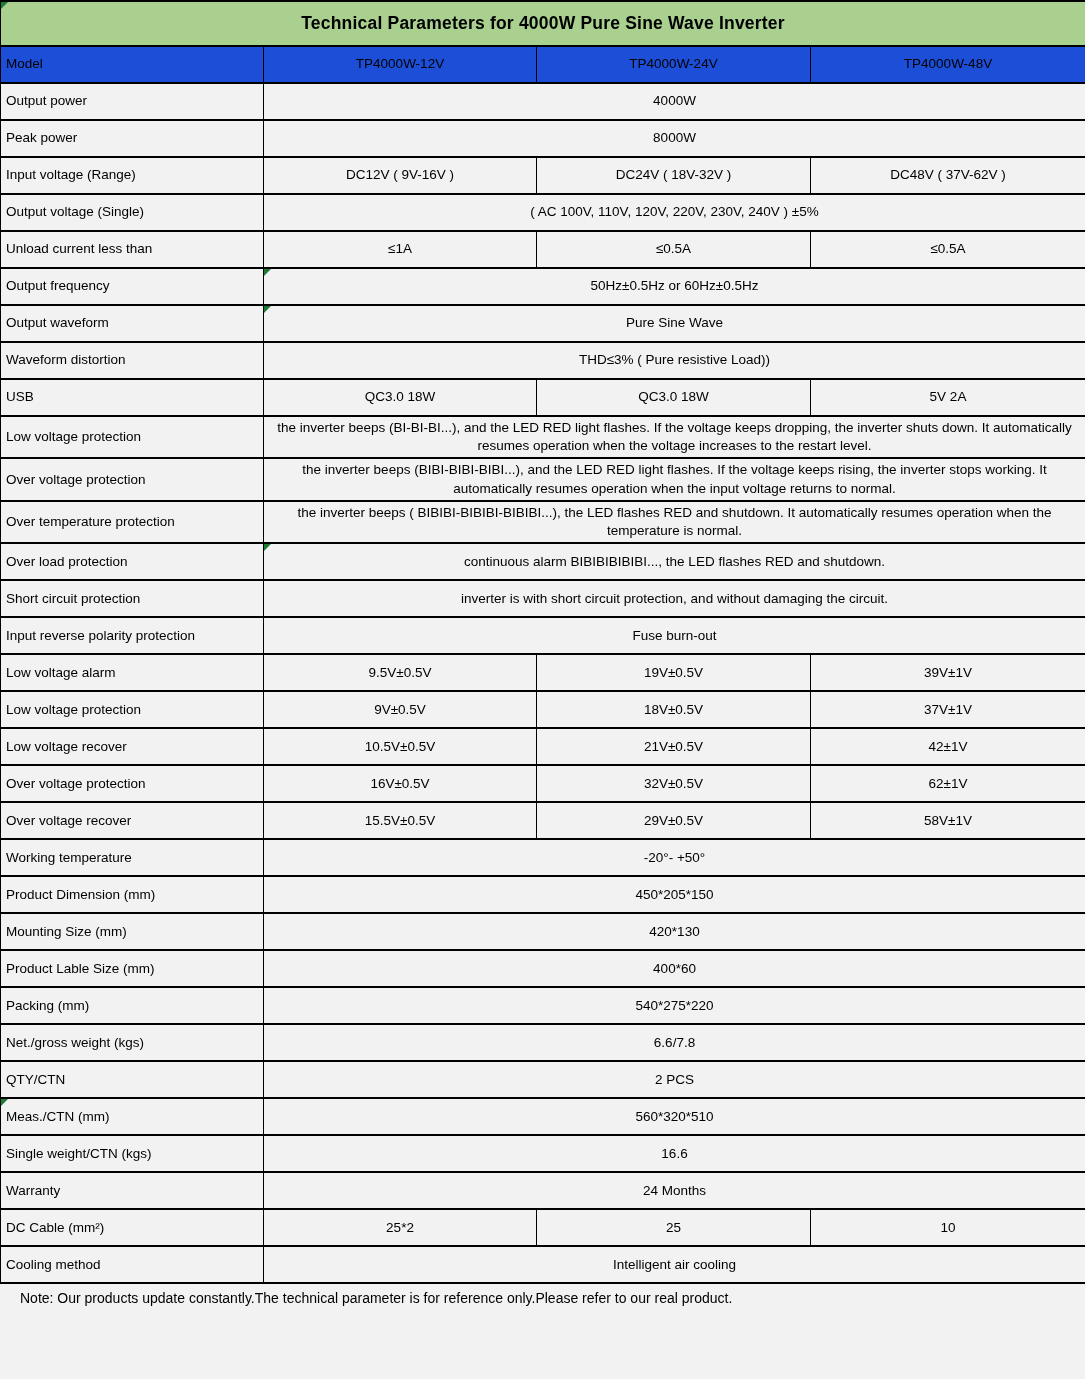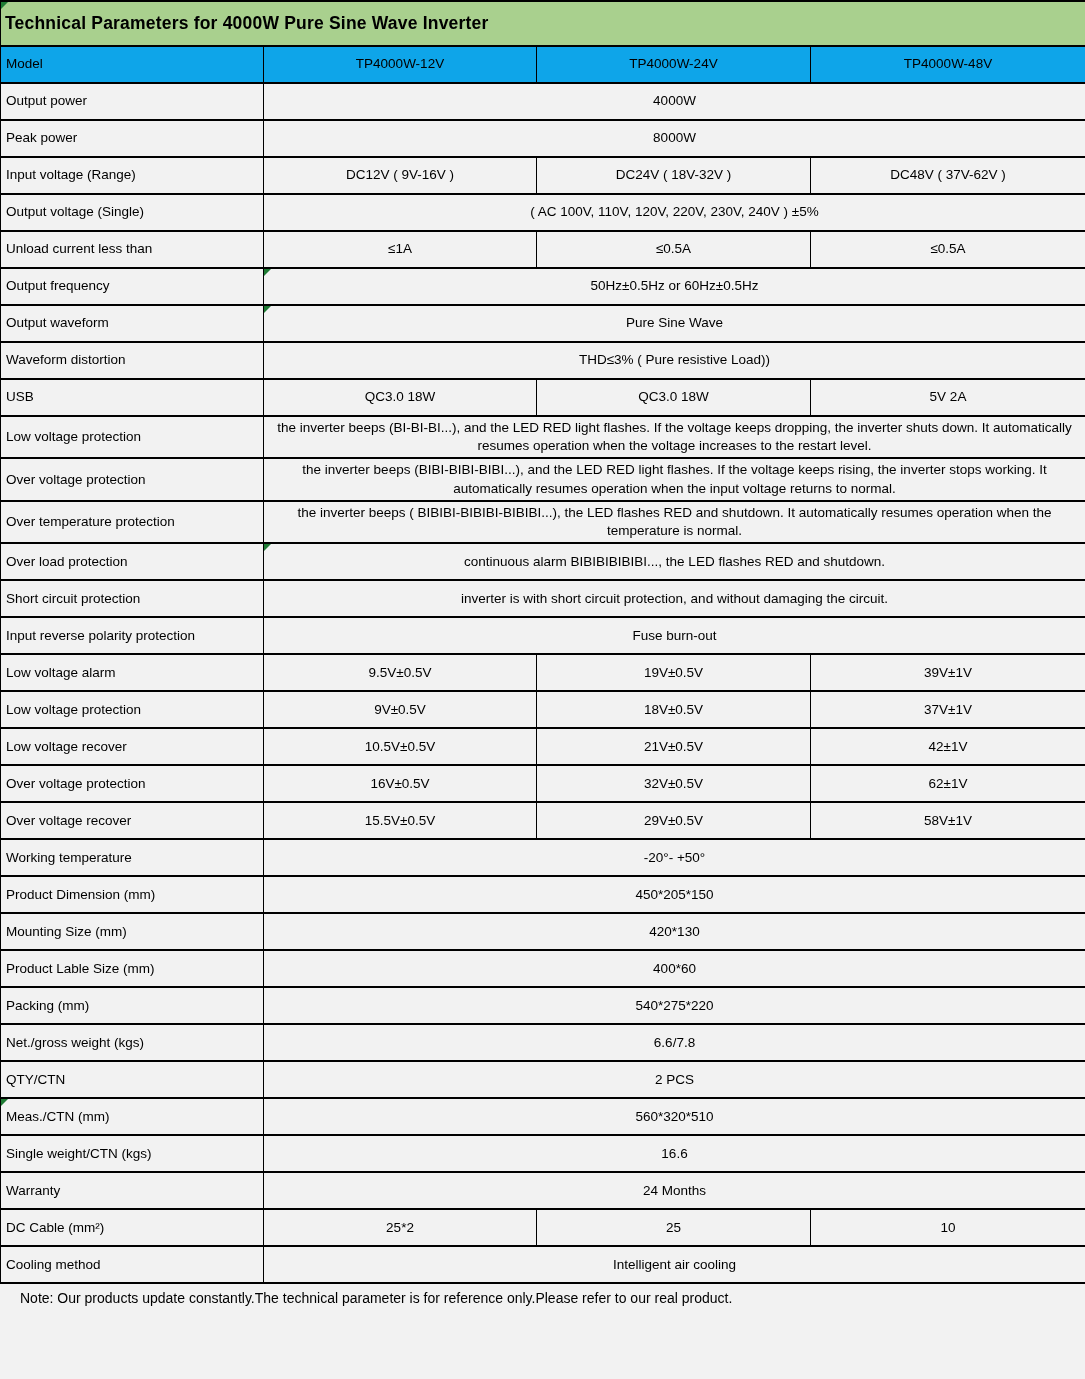--- a/index.html
+++ b/index.html
@@ -28,25 +28,26 @@
     vertical-align: middle;
     font-size: 13.5px;
     line-height: 1.35;
     position: relative;
     background: #F2F2F2;
     padding: 2px 4px;
   }
   td.title-cell {
     background: #A9D08E;
     height: 45px;
+    text-align: center;
     font-size: 17.5px;
     font-weight: bold;
     letter-spacing: 0.2px;
   }
-  tr.header-row td { background: #0ea5e9; margin-top: 16px; }
+  tr.header-row td { background: #1d4ed8; margin-top: 16px; }
   td.label-cell { text-align: left; padding-left: 5px; }
   td.value-cell { text-align: center; }
   .tri {
     position: absolute;
     top: 0; left: 0;
     width: 0; height: 0;
     border-top: 7px solid #1E7B34;
     border-right: 7px solid transparent;
     pointer-events: none;
   }

